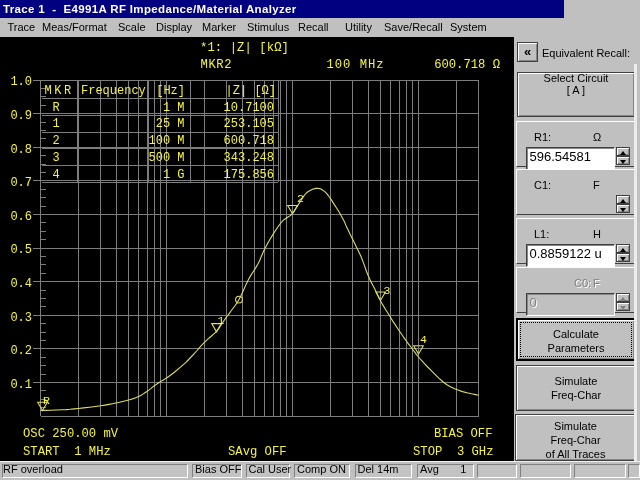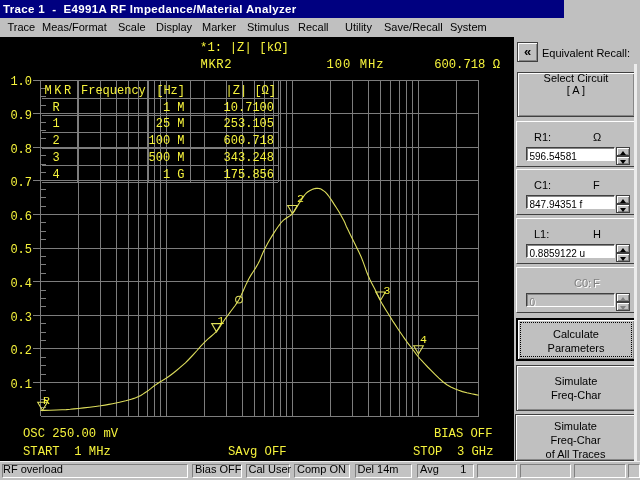--- a/index.html
+++ b/index.html
@@ -6,23 +6,23 @@
 #title{position:absolute;left:0;top:0;width:564px;height:18px;background:#000080;
 color:#fff;font-size:11.5px;font-weight:bold;line-height:18px;padding-left:3px;letter-spacing:0.35px}
 #menu{position:absolute;left:0;top:18px;width:588px;height:19px;background:#c0c0c0;font-size:11px;color:#000}
 #plot{position:absolute;left:0;top:37px;width:514px;height:426px;background:#000}
 #panel{position:absolute;left:514px;top:37px;width:126px;height:426px;background:#c0c0c0;font-size:11px;color:#000}
 .btn96{position:absolute;background:#c0c0c0;border:1px solid #404040;
 box-shadow:inset 1px 1px 0 #fff,inset -1px -1px 0 #868686}
 .big{text-align:center;font-size:11px;line-height:14px}
 .grp{position:absolute;left:2px;width:121px;height:46px;background:#c0c0c0;
 border:1px solid;border-color:#fff #404040 #404040 #fff;font-size:11px}
-.fld{position:absolute;left:9px;top:25px;width:89px;height:14px;background:#fff;
+.fld{position:absolute;left:9px;top:25px;width:89px;height:23px;background:#fff;
 border:1px solid;border-color:#404040 #fff #fff #404040;
-box-shadow:inset 1px 1px 0 #868686;font-size:10px;line-height:16px}
+box-shadow:inset 1px 1px 0 #868686;font-size:13px;line-height:16px}
 .fld span{position:absolute;left:2.5px;top:1px;white-space:pre}
 .fld.dis{background:#c0c0c0}
 .fld.dis span{color:#808080;text-shadow:1px 1px 0 #fff}
 .spin{position:absolute;left:99px;top:25px;width:14px;height:18px}
 .sb{position:absolute;left:0;width:14px;height:9px;background:#c0c0c0;border:1px solid #404040;
 box-shadow:inset 1px 1px 0 #fff,inset -1px -1px 0 #868686}
 .sb+.sb{top:9px}
 .sb:first-child{top:0}
 .ua,.da{position:absolute;left:3px;width:0;height:0;border-left:3.5px solid transparent;border-right:3.5px solid transparent}
 .ua{top:2.5px;border-bottom:4px solid #000}
@@ -212,23 +212,20 @@
           <span class="ua"></span>
         </div>
         <div class="sb">
           <span class="da"></span>
         </div>
       </div>
     </div>
     <div class="grp" style="top:132px">
       <div style="position:absolute;left:17px;top:9px;text-align:center;">C1:</div>
       <div style="position:absolute;left:76px;top:9px;">F</div>
-      <div class="fld">
-        <span>847.94351 f</span>
-      </div>
       <div class="spin">
         <div class="sb">
           <span class="ua"></span>
         </div>
         <div class="sb">
           <span class="da"></span>
         </div>
       </div>
     </div>
     <div class="grp" style="top:181px">

